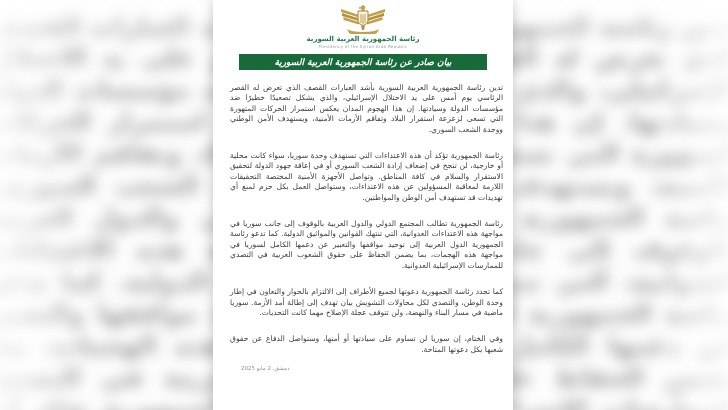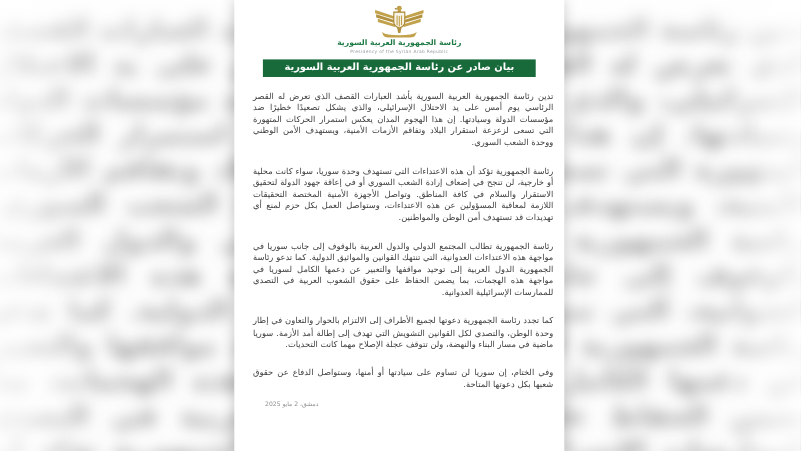--- a/index.html
+++ b/index.html
@@ -59,20 +59,21 @@
   .banner{
     margin:5px auto 0 auto;
     width:248px;height:16px;
     background:#186a3b;
     color:#ffffff;
     font-weight:bold;
     font-size:9px;
     line-height:16px;
     text-align:center;
     direction:rtl;
+    font-style:italic;
   }
   .body-text{
     direction:rtl;
     padding:13px 10px 0 15px;
   }
   .body-text p{
     margin:0 0 16px 2px;
     font-size:7.6px;
     line-height:10.4px;
     text-align:justify;
@@ -125,19 +126,19 @@
 
     <div class="org-ar">رئاسة الجمهورية العربية السورية</div>
     <div class="org-en">Presidency of the Syrian Arab Republic</div>
 
     <div class="banner">بيان صادر عن رئاسة الجمهورية العربية السورية</div>
 
     <div class="body-text">
         <p>تدين رئاسة الجمهورية العربية السورية بأشد العبارات القصف الذي تعرض له القصر الرئاسي يوم أمس على يد الاحتلال الإسرائيلي، والذي يشكل تصعيدًا خطيرًا ضد مؤسسات الدولة وسيادتها. إن هذا الهجوم المدان يعكس استمرار الحركات المتهورة التي تسعى لزعزعة استقرار البلاد وتفاقم الأزمات الأمنية، ويستهدف الأمن الوطني ووحدة الشعب السوري.</p>
         <p>رئاسة الجمهورية تؤكد أن هذه الاعتداءات التي تستهدف وحدة سوريا، سواء كانت محلية أو خارجية، لن تنجح في إضعاف إرادة الشعب السوري أو في إعاقة جهود الدولة لتحقيق الاستقرار والسلام في كافة المناطق. وتواصل الأجهزة الأمنية المختصة التحقيقات اللازمة لمعاقبة المسؤولين عن هذه الاعتداءات، وستواصل العمل بكل حزم لمنع أي تهديدات قد تستهدف أمن الوطن والمواطنين.</p>
         <p>رئاسة الجمهورية تطالب المجتمع الدولي والدول العربية بالوقوف إلى جانب سوريا في مواجهة هذه الاعتداءات العدوانية، التي تنتهك القوانين والمواثيق الدولية. كما تدعو رئاسة الجمهورية الدول العربية إلى توحيد مواقفها والتعبير عن دعمها الكامل لسوريا في مواجهة هذه الهجمات، بما يضمن الحفاظ على حقوق الشعوب العربية في التصدي للممارسات الإسرائيلية العدوانية.</p>
-        <p>كما تجدد رئاسة الجمهورية دعوتها لجميع الأطراف إلى الالتزام بالحوار والتعاون في إطار وحدة الوطن، والتصدي لكل القوانين التشويش التي تهدف إلى إطالة أمد الأزمة. سوريا ماضية في مسار البناء والنهضة، ولن تتوقف عجلة الإصلاح مهما كانت التحديات.</p>
+        <p>كما تجدد رئاسة الجمهورية دعوتها لجميع الأطراف إلى الالتزام بالحوار والتعاون في إطار وحدة الوطن، والتصدي لكل محاولات التشويش بيان تهدف إلى إطالة أمد الأزمة. سوريا ماضية في مسار البناء والنهضة، ولن تتوقف عجلة الإصلاح مهما كانت التحديات.</p>
         <p>وفي الختام، إن سوريا لن تساوم على سيادتها أو أمنها، وستواصل الدفاع عن حقوق شعبها بكل دعوتها المتاحة.</p>
       </div>
 
     <div class="date-line">دمشق، 2 مايو 2025</div>
   </div>
 </div>
 
 </body></html>

